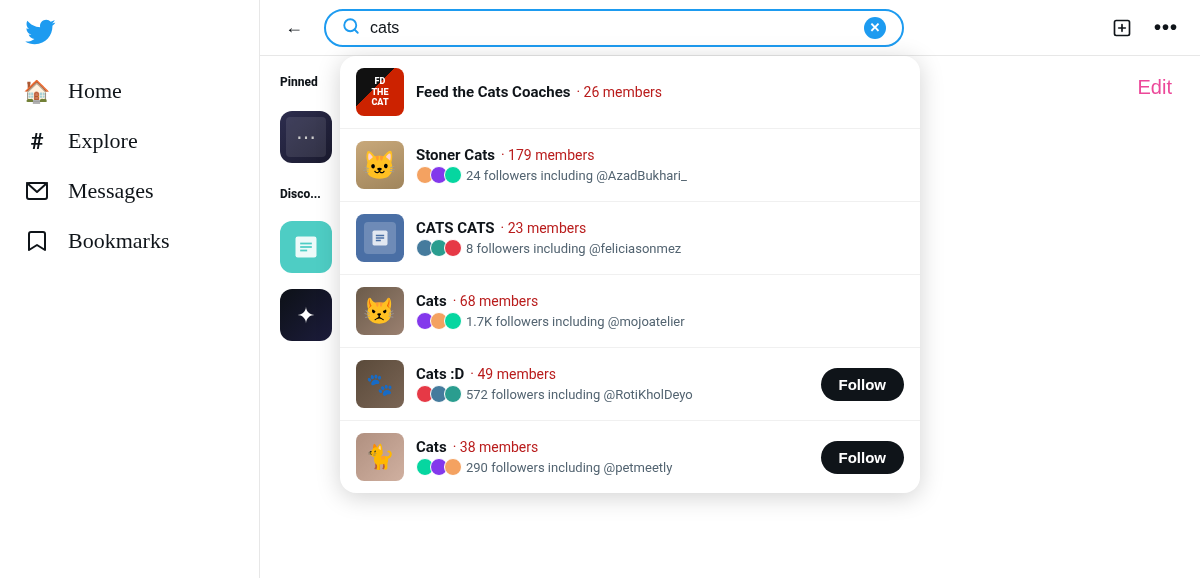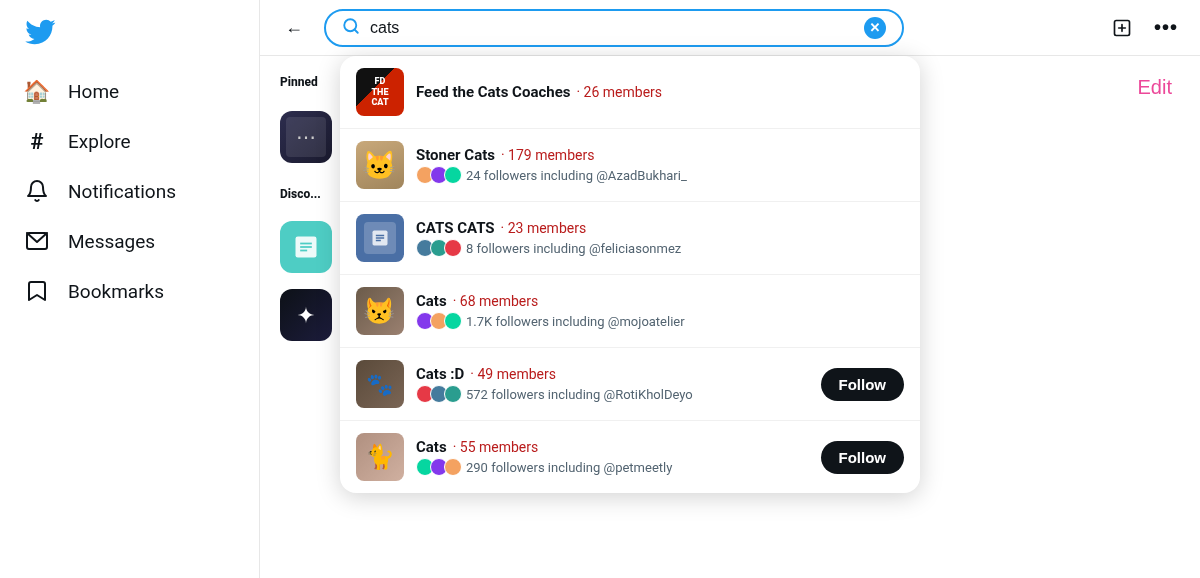--- a/index.html
+++ b/index.html
@@ -41,21 +41,21 @@
     }
     .sidebar-item.active { font-weight: 700; }
     .sidebar-item .icon {
       width: 26px;
       height: 26px;
       display: flex;
       align-items: center;
       justify-content: center;
       font-size: 22px;
     }
-    .sidebar-item .label { font-size: 19px; }
+    .sidebar-item .label { font-size: 22px; font-family: Liberation Serif, serif; }
     .sidebar-item.lists-item .label { font-weight: 800; }
 
     
     .main {
       flex: 1;
       position: relative;
       height: 578px;
       overflow: hidden;
     }
 
@@ -302,29 +302,20 @@
   <div class="sidebar-item">
     <span class="icon">🏠</span>
     <span class="label">Home</span>
   </div>
 
   <div class="sidebar-item">
     <span class="icon" style="font-size:22px;font-weight:700;">#</span>
     <span class="label">Explore</span>
   </div>
 
-  <div class="sidebar-item">
-    <span class="icon">
-      <svg width="24" height="24" viewBox="0 0 24 24" fill="none" stroke="#0f1419" stroke-width="2" stroke-linecap="round" stroke-linejoin="round">
-        <path d="M18 8A6 6 0 0 0 6 8c0 7-3 9-3 9h18s-3-2-3-9"></path>
-        <path d="M13.73 21a2 2 0 0 1-3.46 0"></path>
-      </svg>
-    </span>
-    <span class="label">Notifications</span>
-  </div>
 
   <div class="sidebar-item">
     <span class="icon">
       <svg width="24" height="24" viewBox="0 0 24 24" fill="none" stroke="#0f1419" stroke-width="2" stroke-linecap="round" stroke-linejoin="round">
         <rect x="2" y="4" width="20" height="16" rx="2"></rect>
         <polyline points="2,4 12,13 22,4"></polyline>
       </svg>
     </span>
     <span class="label">Messages</span>
   </div>
@@ -521,21 +512,21 @@
       </div>
 
       <div class="dropdown-item" style="justify-content:space-between;">
         <div style="display:flex;align-items:center;gap:12px;flex:1;">
           <div class="dropdown-avatar" style="overflow:hidden;">
             <div style="width:100%;height:100%;background:linear-gradient(135deg,#b09080,#d0b0a0);display:flex;align-items:center;justify-content:center;font-size:24px;">🐈</div>
           </div>
           <div class="dropdown-info">
             <div class="dropdown-name">
               <span>Cats</span>
-              <span class="members">· <span>55 members</span></span>
+              <span class="members">· <span>38 members</span></span>
             </div>
             <div class="dropdown-followers">
               <div class="follower-avatars">
                 <div class="follower-avatar fa6"></div>
                 <div class="follower-avatar fa5"></div>
                 <div class="follower-avatar fa4"></div>
               </div>
               <span><span>290</span> <span>followers including @petmeetly</span></span>
             </div>
           </div>

